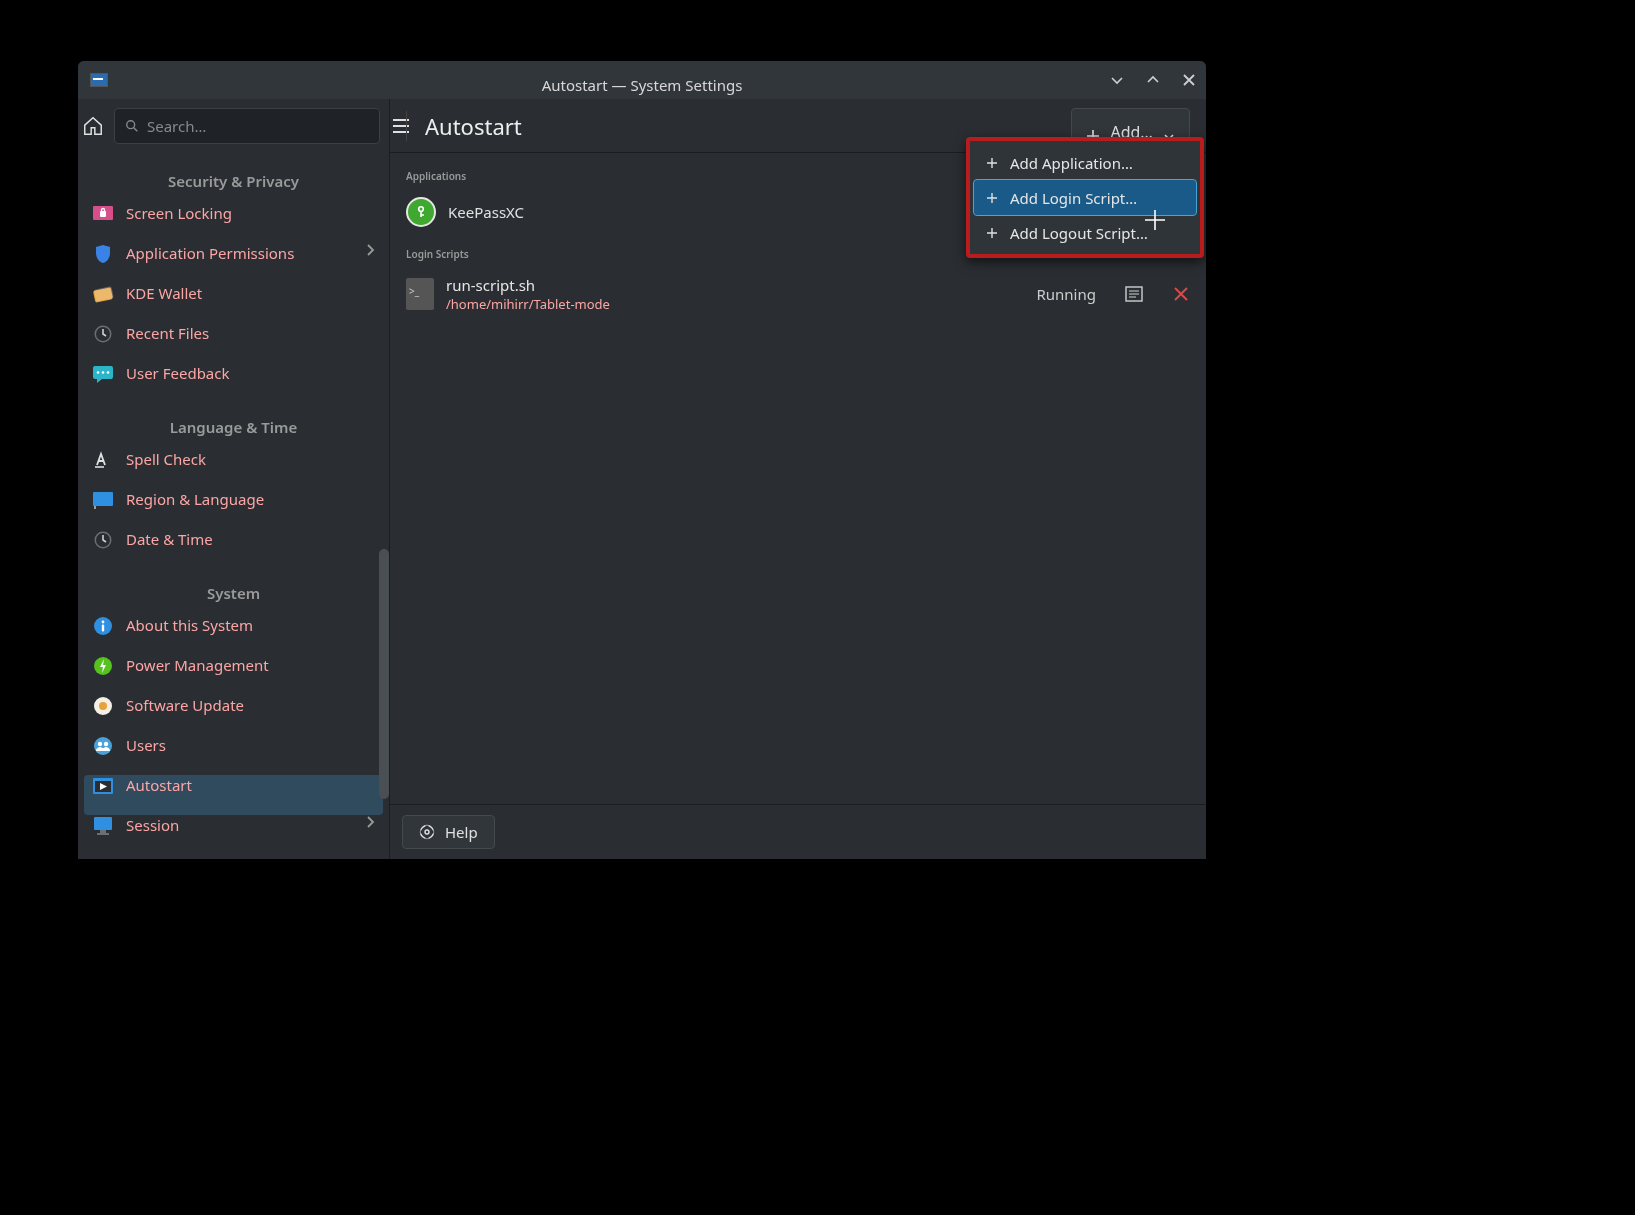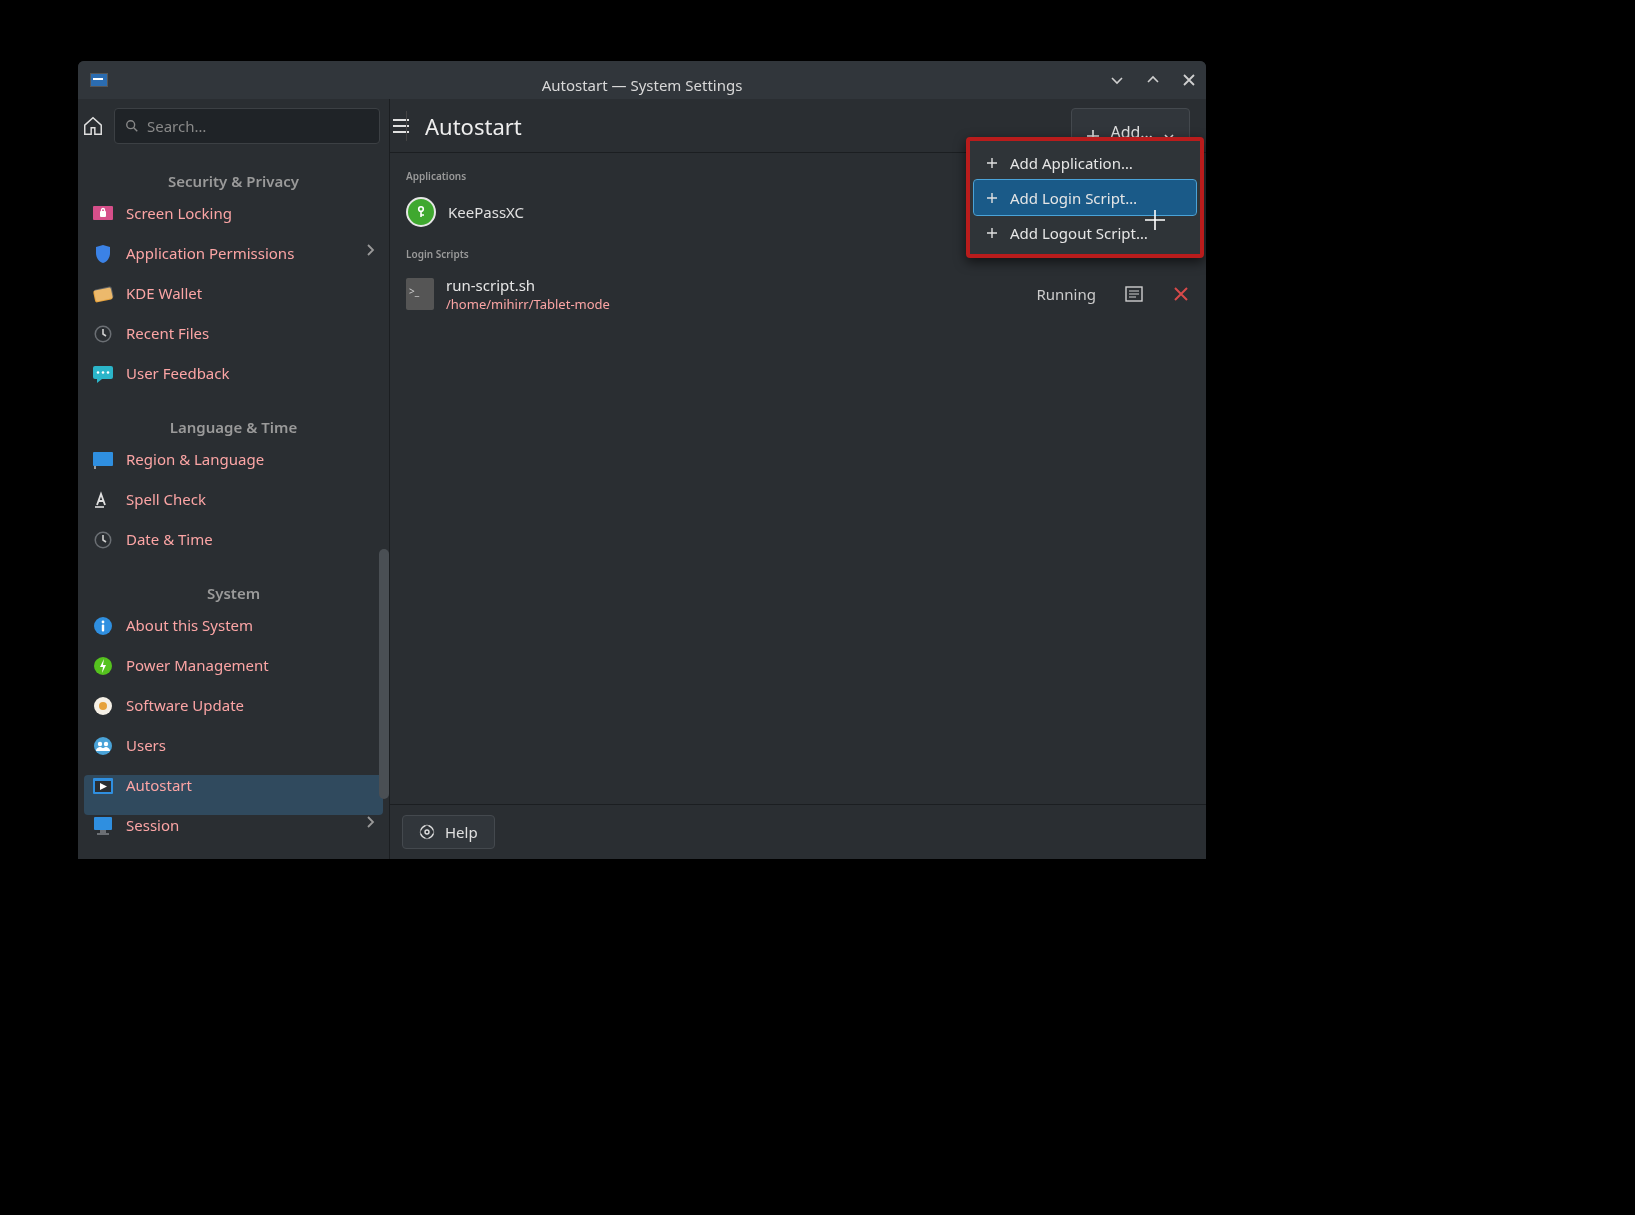--- a/index.html
+++ b/index.html
@@ -355,35 +355,35 @@
               </svg>
             </span>
             <span>User Feedback</span>
           </div>
           <div class="group-header">
             <span>Language &amp; Time</span>
             <span class="line"></span>
           </div>
           <div class="nav-item">
             <span class="nav-icon">
+              <svg width="20" height="20" viewBox="0 0 20 20">
+                <path d="M4 15 L8 4 L12 15 M5.5 11 H10.5" stroke="#e0e0e0" stroke-width="1.8" fill="none"></path>
+                <path d="M2 17 H11" stroke="#e0e0e0" stroke-width="1.6"></path>
+              </svg>
+            </span>
+            <span>Spell Check</span>
+          </div>
+          <div class="nav-item">
+            <span class="nav-icon">
               <svg width="22" height="18" viewBox="0 0 22 18">
                 <rect x="1" y="1" width="20" height="14" rx="1" fill="#2f8fe0"></rect>
                 <path d="M3 15 L3 18" stroke="#cfcfcf" stroke-width="1.4"></path>
               </svg>
             </span>
             <span>Region &amp; Language</span>
-          </div>
-          <div class="nav-item">
-            <span class="nav-icon">
-              <svg width="20" height="20" viewBox="0 0 20 20">
-                <path d="M4 15 L8 4 L12 15 M5.5 11 H10.5" stroke="#e0e0e0" stroke-width="1.8" fill="none"></path>
-                <path d="M2 17 H11" stroke="#e0e0e0" stroke-width="1.6"></path>
-              </svg>
-            </span>
-            <span>Spell Check</span>
           </div>
           <div class="nav-item">
             <span class="nav-icon">
               <svg width="20" height="20" viewBox="0 0 20 20">
                 <circle cx="10" cy="10" r="8.5" fill="#6b6f74"></circle>
                 <circle cx="10" cy="10" r="7" fill="#2a2e32"></circle>
                 <path d="M10 5 V10 L13 12" stroke="#cfcfcf" stroke-width="1.6" fill="none"></path>
               </svg>
             </span>
             <span>Date &amp; Time</span>

